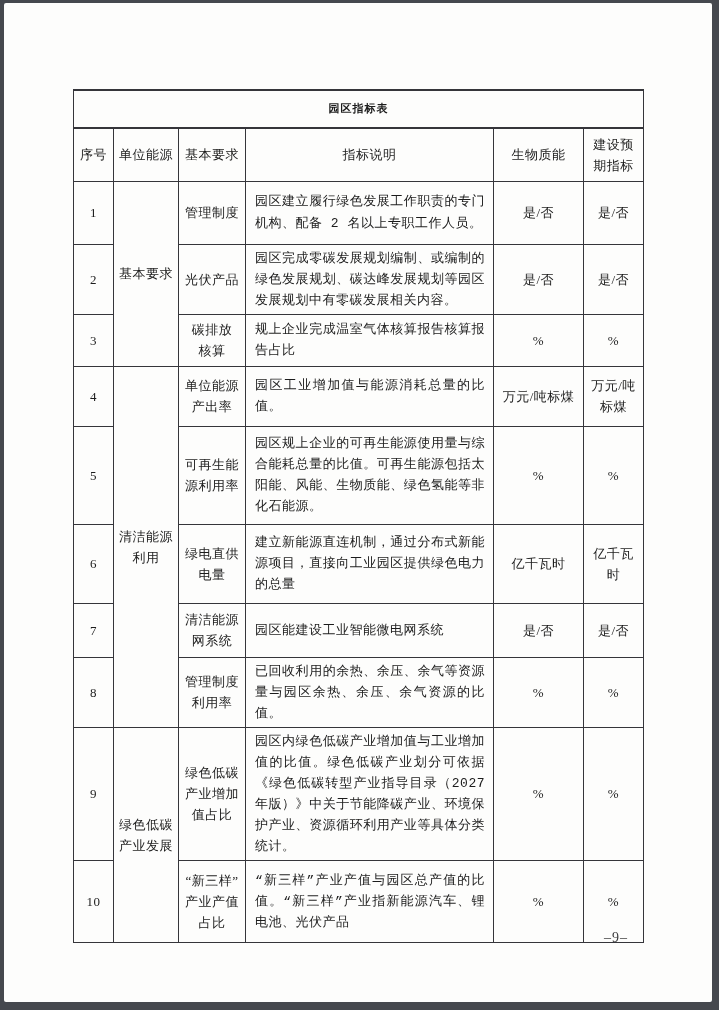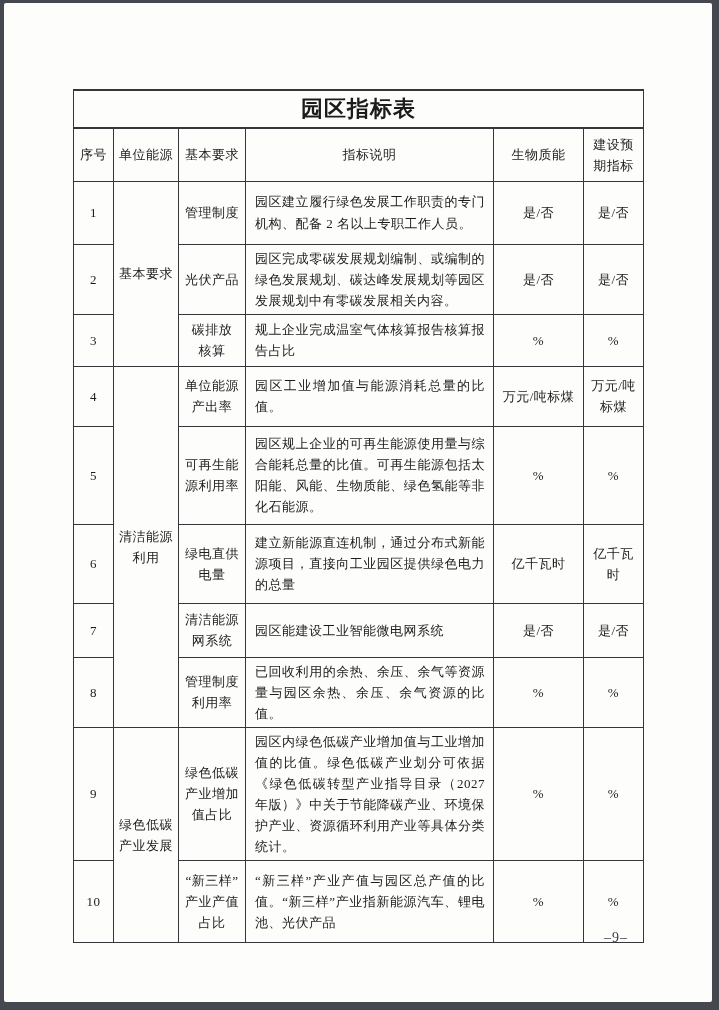--- a/index.html
+++ b/index.html
@@ -32,30 +32,31 @@
   .doc-table td {
     border: 1.5px solid #35353a;
     font-size: 13px;
     letter-spacing: 0.5px;
     text-align: center;
     vertical-align: middle;
     line-height: 1.62;
     overflow: hidden;
   }
   .doc-table .title-cell {
-    font-size: 22px;
+    font-size: 11px;
     font-weight: bold;
     letter-spacing: 1px;
     border-bottom-width: 2px;
   }
   .doc-table .outer-top    { border-top-width: 2.5px; }
   .doc-table .pre { white-space: pre-line; }
   .doc-table .desc {
     text-align: justify;
     padding: 3px 8px 3px 9px;
+    font-family: Liberation Mono, monospace;
   }
   .page-number {
     position: absolute;
     right: 84px; top: 927px;
     font-size: 14px;
     letter-spacing: 1px;
     color: #3c3c3e;
   }
 </style>
 </head>

